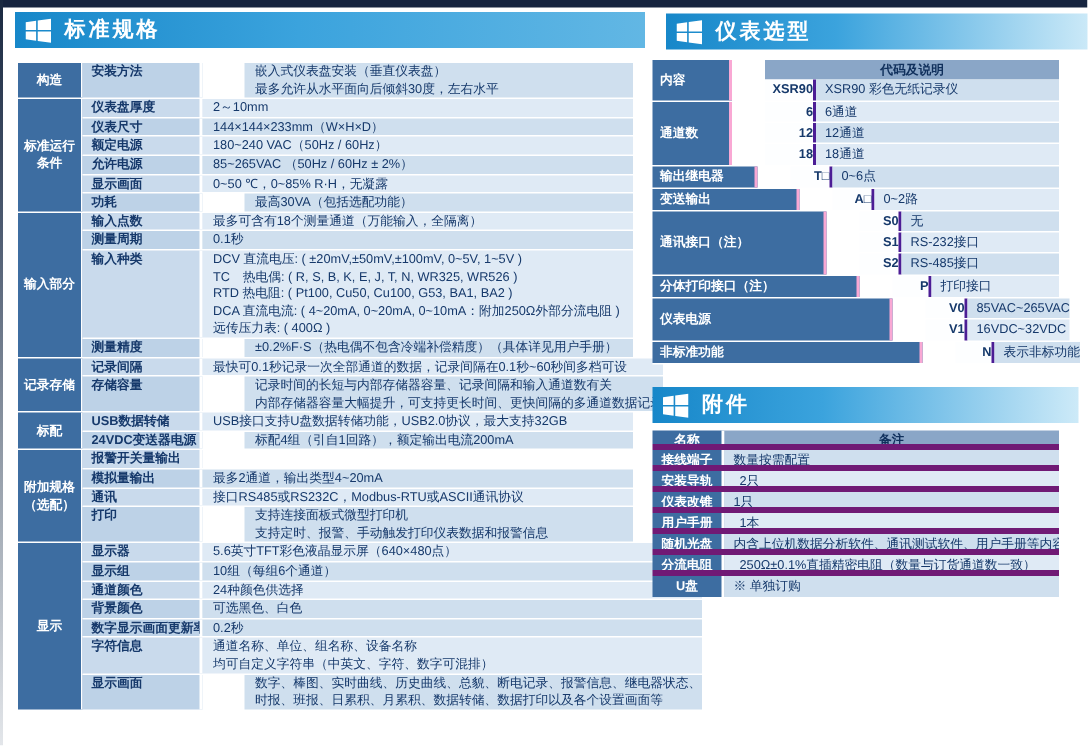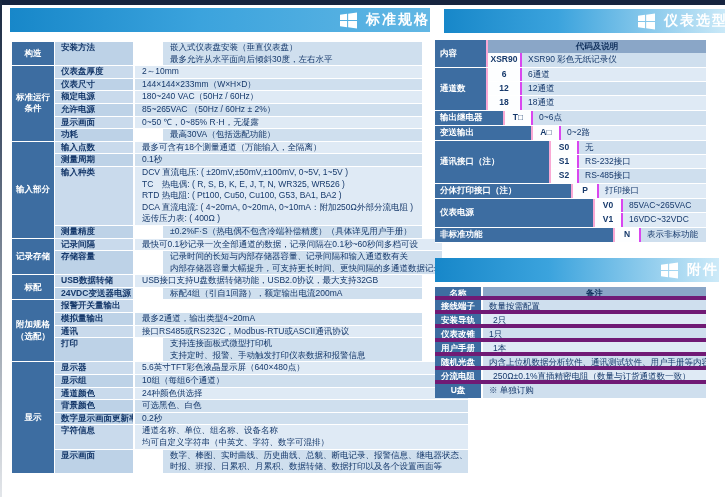--- a/index.html
+++ b/index.html
@@ -10,21 +10,21 @@
     --navy:#16396b; --top-strip:#16243f;
   }
   *{margin:0;padding:0;box-sizing:border-box;}
   html,body{background:#fff;}
   body{width:725px;height:497px;position:relative;overflow:hidden;
        font-family:"Liberation Sans",sans-serif;color:var(--navy);}
   .top-strip{position:absolute;left:0;top:0;width:725px;height:5px;background:var(--top-strip);}
   .left-strip{position:absolute;left:0;top:0;width:2px;height:497px;
     background:linear-gradient(180deg,#1a2941 0%,#4c5a70 30%,#9aa3ae 65%,#e3e6ea 100%);}
   .section-bar{position:absolute;height:24px;display:flex;align-items:center;
-    background:linear-gradient(90deg,var(--bar-start) 0%,var(--bar-mid) 45%,#62b7e4 100%);justify-content:flex-end;}
+    background:linear-gradient(90deg,var(--bar-start) 0%,var(--bar-mid) 45%,#62b7e4 100%);}
   .section-bar.fade{background:linear-gradient(90deg,var(--bar-start) 0%,var(--bar-mid) 40%,var(--bar-end) 100%);}
   .win-icon{width:17px;height:17px;margin-left:7px;display:inline-block;flex:0 0 auto;}
   .section-title{color:#fff;font-weight:bold;font-size:14px;margin-left:9px;letter-spacing:2px;white-space:nowrap;}
   .tbl{position:absolute;font-size:8.5px;line-height:11.6px;}
   
   .sg{display:flex;border-bottom:1px solid #fff;}
   .sg:last-child{border-bottom:none;}
   .cat{width:43px;flex:0 0 43px;background:var(--cat-bg);color:#fff;font-weight:bold;
        display:flex;align-items:center;justify-content:center;text-align:center;
        border-right:1px solid #fff;padding:1px 2px;}
@@ -35,27 +35,27 @@
        white-space:nowrap;overflow:hidden;display:flex;align-items:flex-start;}
   .lab span{display:block;height:11.6px;line-height:11.6px;}
   .val{flex:1;overflow:hidden;}
   .ln{height:11.6px;line-height:11.6px;white-space:nowrap;overflow:hidden;padding-left:7px;}
   .sr.dk .lab{background:var(--lab-dk);} .sr.lt .lab{background:var(--lab-lt);}
   .sr.dk .val{background:var(--stripe-dk);} .sr.lt .val{background:var(--stripe-lt);}
   
   .mg{display:flex;border-bottom:1px solid #fff;}
   .mcat{background:var(--cat-bg);color:#fff;font-weight:bold;display:flex;align-items:center;
         padding-left:5px;border-right:2px solid #f9a8d4;white-space:nowrap;overflow:hidden;}
-  .mrows{flex:1;display:flex;flex-direction:column;}
+  .mrows{flex:1;display:flex;flex-direction:column;margin-left:22px;}
   .mr{display:flex;height:14px;border-bottom:1px solid #fff;}
   .mr:last-child{border-bottom:none;}
   .mhdr{height:13px;background:var(--hdr-bg);color:#10305c;font-weight:bold;text-align:center;
         line-height:13px;white-space:nowrap;overflow:hidden;}
-  .code{background:#fdfeff;color:var(--navy);font-weight:bold;text-align:center;line-height:13px;
-        border-right:2px solid #d946ef;flex:0 0 auto;}
+  .code{background:#fdfeff;color:var(--navy);font-weight:bold;text-align:right;line-height:13px;
+        border-right:2px solid #4c1d95;flex:0 0 auto;}
   .desc{flex:1;line-height:13px;padding-left:6px;white-space:nowrap;overflow:hidden;}
   .mr.dk .desc{background:var(--stripe-dk);} .mr.lt .desc{background:var(--stripe-lt);}
   
   .ar{display:flex;height:14px;border-bottom:4px solid #701a75;}
   .ar:last-child{border-bottom:none;}
   .ar .name{width:48px;flex:0 0 48px;background:var(--cat-bg);color:#fff;font-weight:bold;
         text-align:center;line-height:13px;border-right:2px solid #fff;white-space:nowrap;overflow:hidden;}
   .ar .note{flex:1;line-height:13px;padding-left:6px;white-space:nowrap;overflow:hidden;}
   .ar.hd{height:13px;}
   .ar.hd .note{background:var(--hdr-bg);color:#10305c;font-weight:bold;text-align:center;padding-left:0;line-height:12px;}

